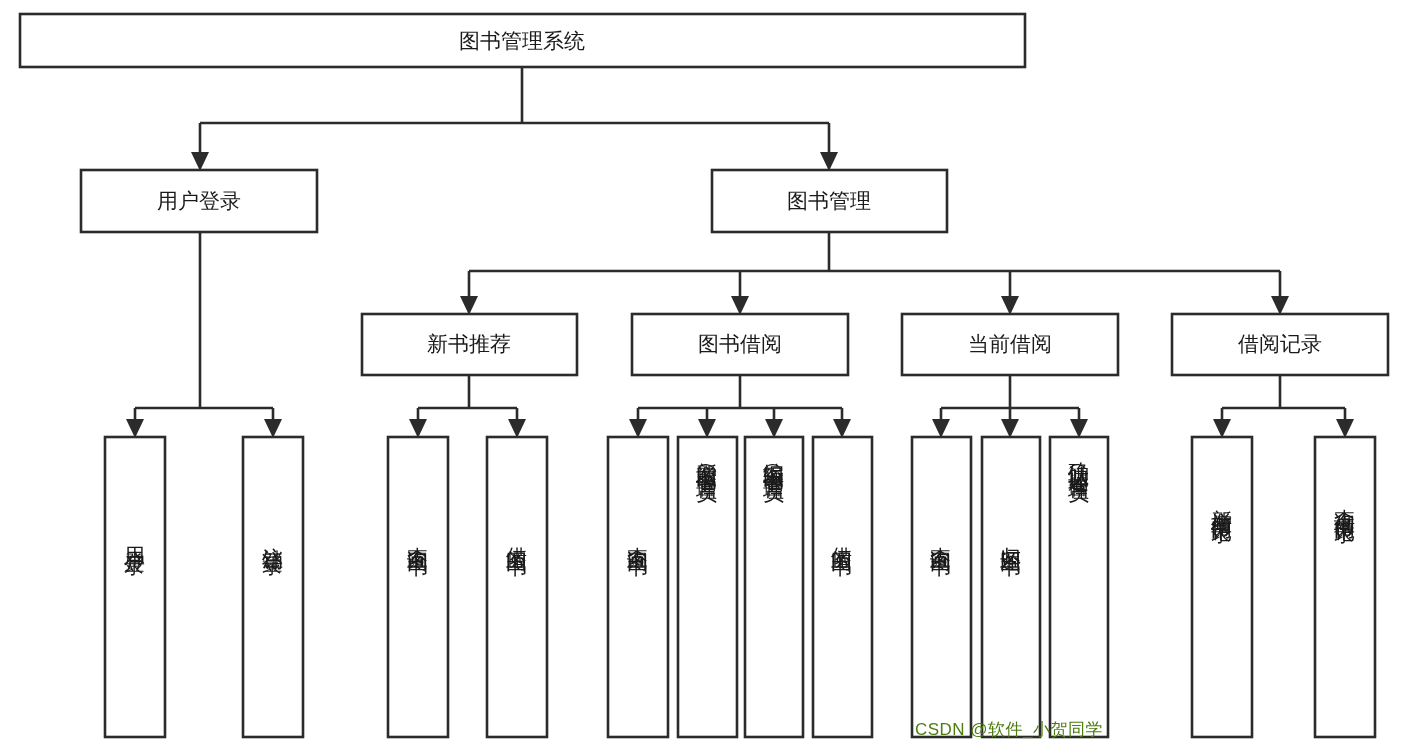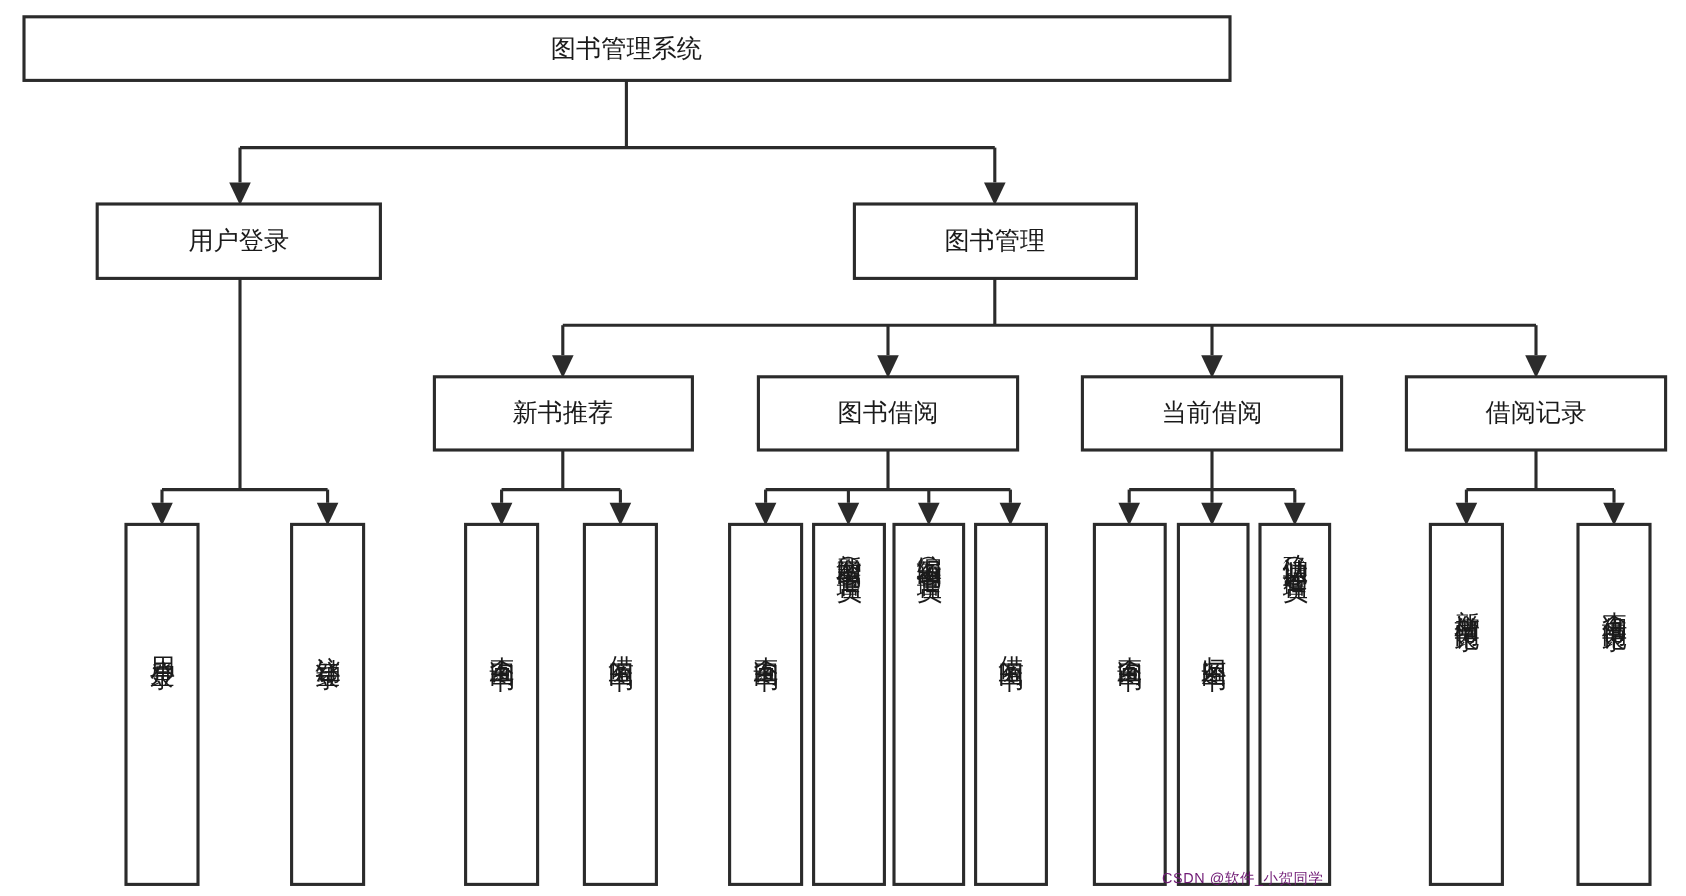--- a/index.html
+++ b/index.html
@@ -52,22 +52,22 @@
   }
   .arrow-head {
     fill: #2b2b2b;
     stroke: none;
   }
   .watermark {
     position: absolute;
     right: 8px;
     bottom: 6px;
     font-family: "Liberation Sans", "DejaVu Sans", sans-serif;
-    font-size: 12px;
-    color: #701a75;
+    font-size: 17px;
+    color: #4d7c0f;
     letter-spacing: 0.5px;
     white-space: nowrap;
     user-select: none;
   }
 </style>
 </head>
 <body>
 
 <div id="diagram-root">
 

